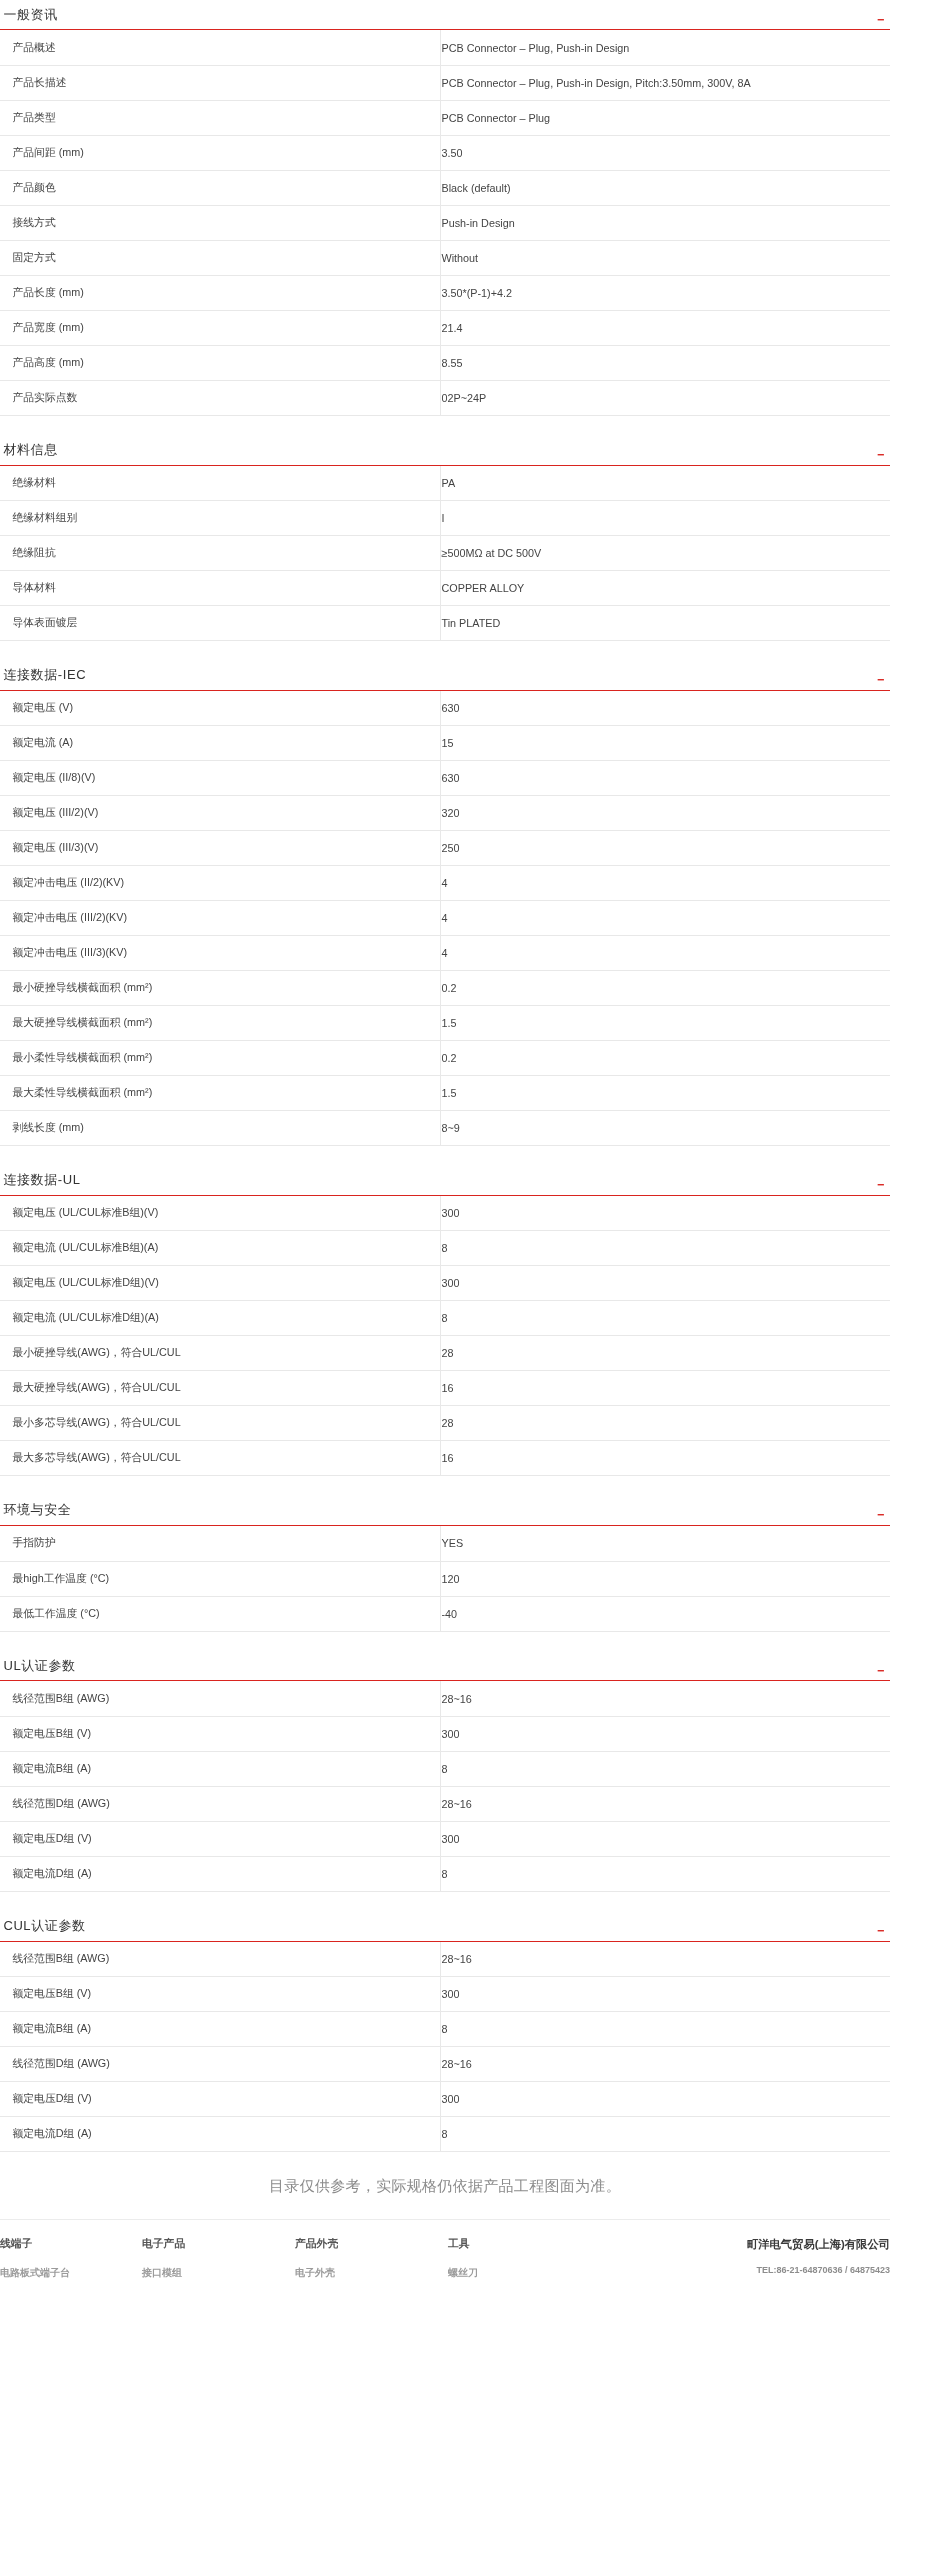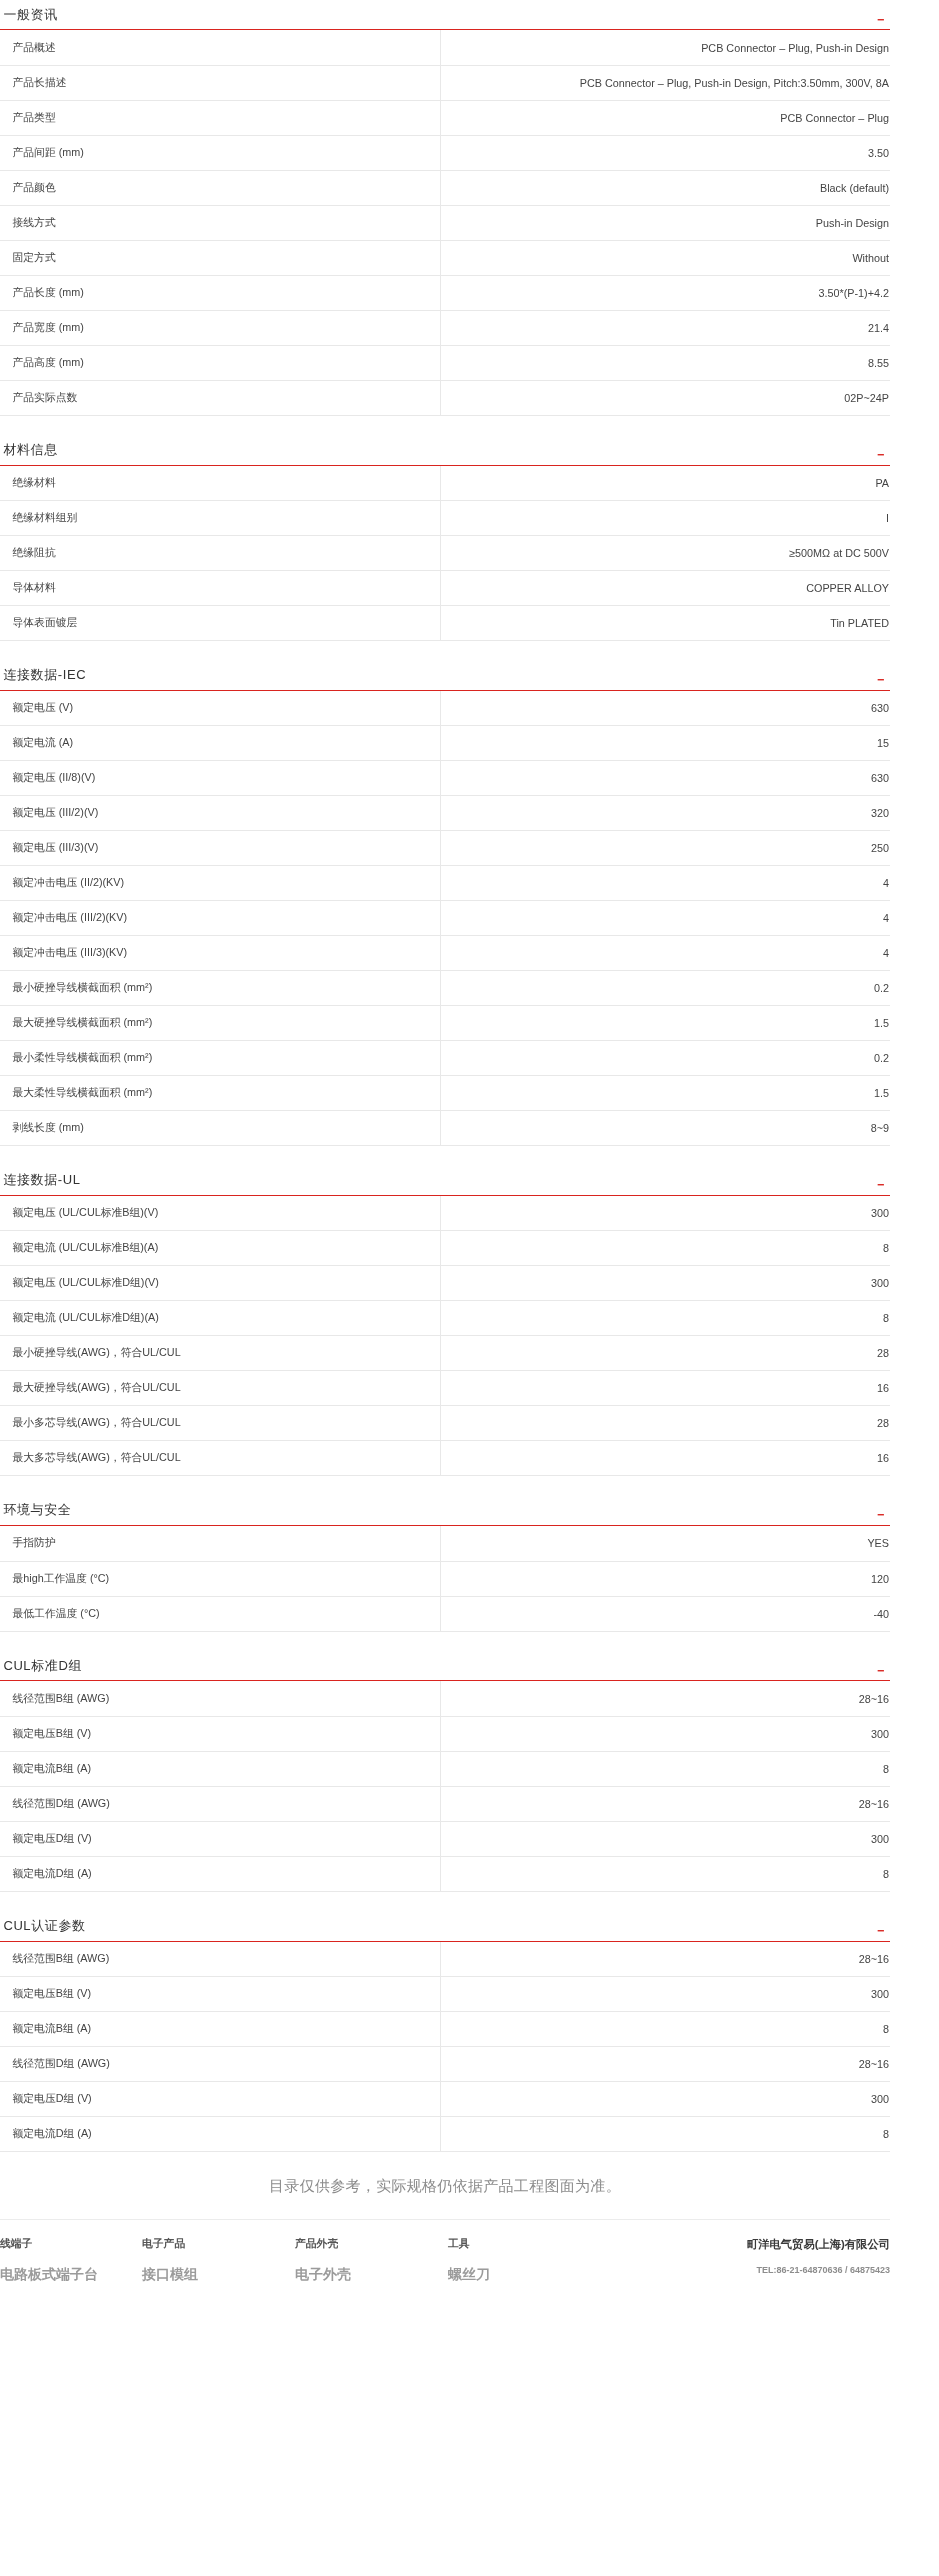--- a/index.html
+++ b/index.html
@@ -56,21 +56,21 @@
     color: #444;
     vertical-align: middle;
   }
   td.k {
     width: 440px;
     padding-left: 12.5px;
     border-right: 0.6px solid #e8e8e8;
     color: #3a3a3a;
   }
   td.v {
-    text-align: right;
+    text-align: left;
     color: #555;
   }
   
   .footnote {
     text-align: center;
     font-size: 15px;
     color: #8b8b8b;
     margin-bottom: 23px;
     letter-spacing: 0.3px;
   }
@@ -82,21 +82,21 @@
     width: 890px;
     margin: 0 auto;
   }
   .fcol { width: 153px; }
   .fcol .fh {
     font-size: 10.8px;
     color: #555;
     margin-bottom: 14.7px;
   }
   .fcol .fi {
-    font-size: 14px;
+    font-size: 10px;
     color: #9b9b9b;
     margin-bottom: 8px;
   }
   .fcol.first { width: 142px; }
   .fright {
     margin-left: auto;
     text-align: right;
   }
   .fright .fcompany {
     font-size: 11.3px;
@@ -326,21 +326,21 @@
         <tr>
               <td class="k">最低工作温度 (°C)</td>
               <td class="v">-40</td>
             </tr>
       </tbody>
         </table>
     </div>
 
     <div class="section">
       <div class="section-head">
-        <div class="section-title">CUL标准D组</div>
+        <div class="section-title">UL认证参数</div>
         <div class="collapse-btn">−</div>
       </div>
       <table class="spec">
         <tbody>
             <tr>
               <td class="k">线径范围B组 (AWG)</td>
               <td class="v">28~16</td>
             </tr>
         <tr>
               <td class="k">额定电压B组 (V)</td>

